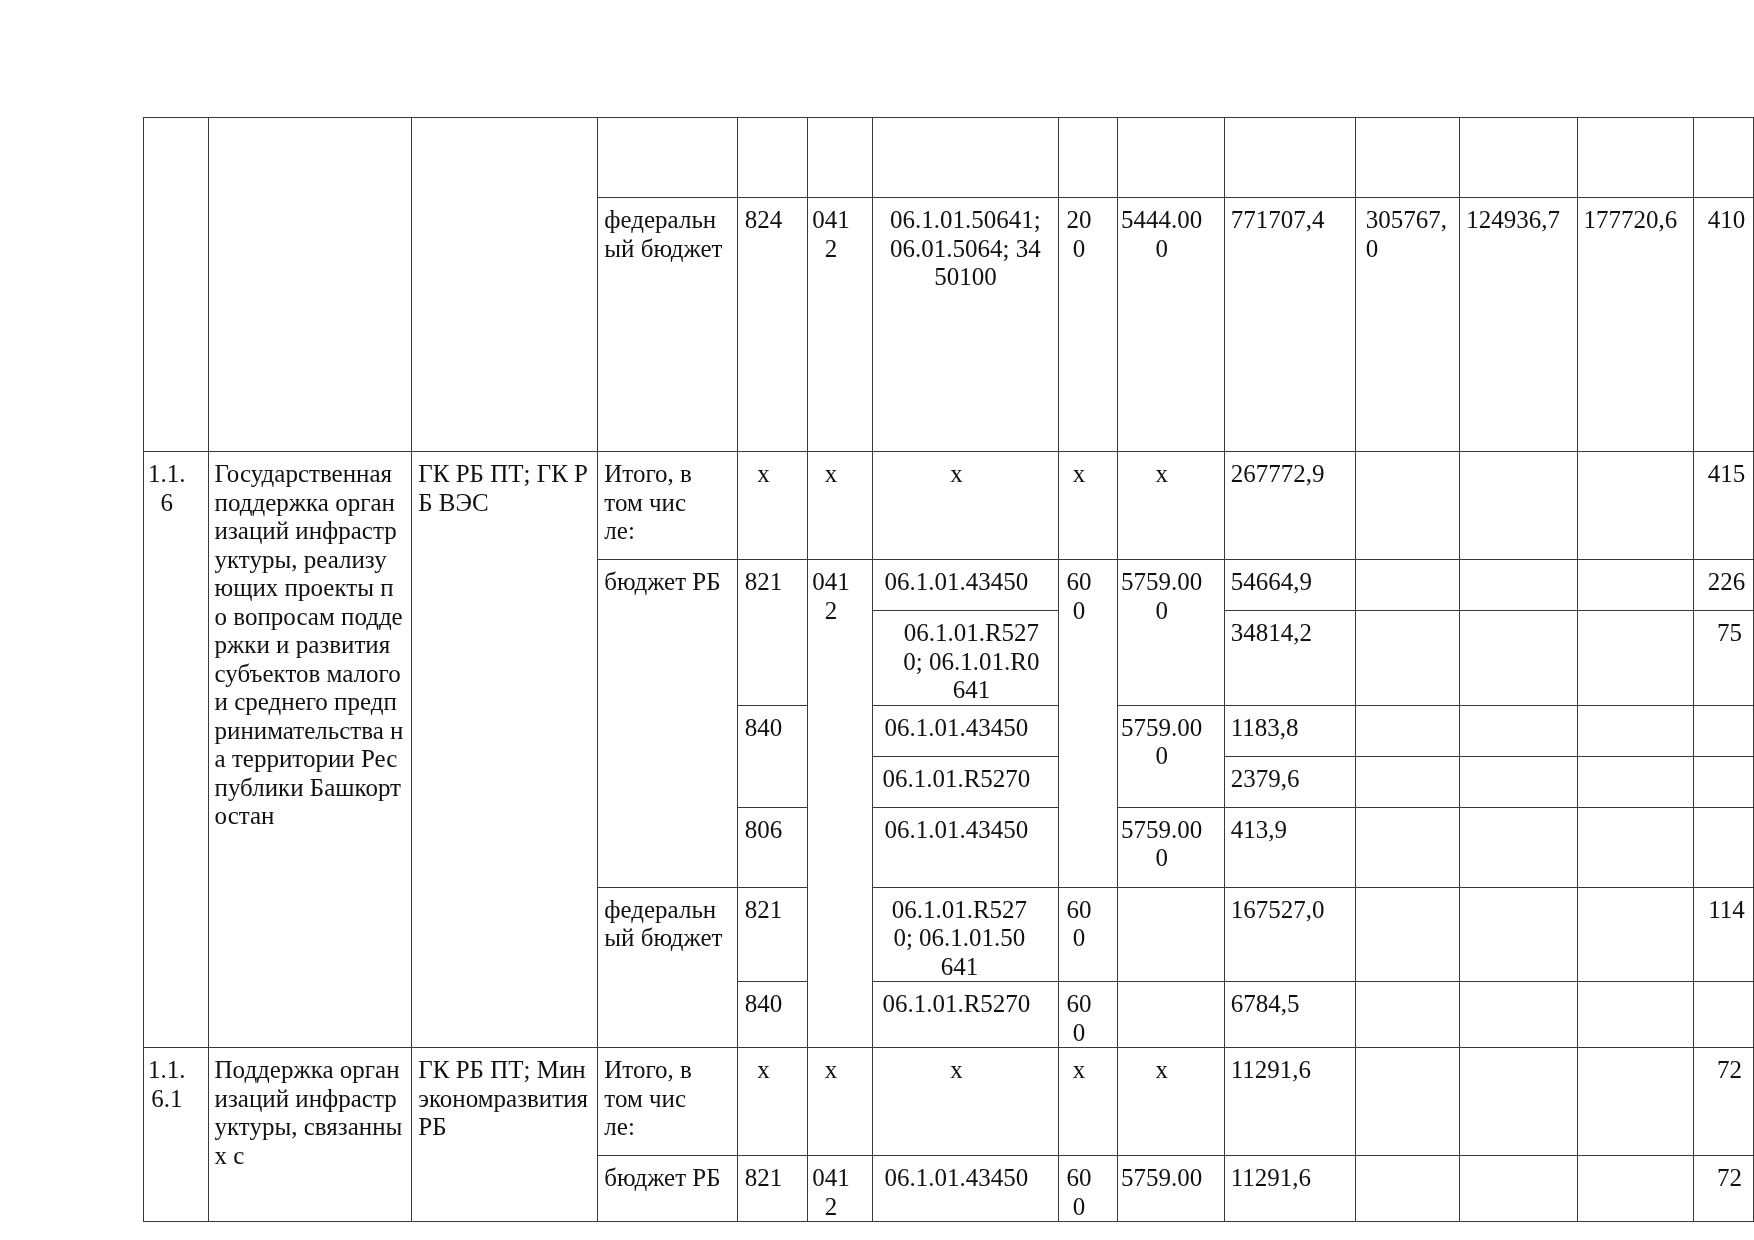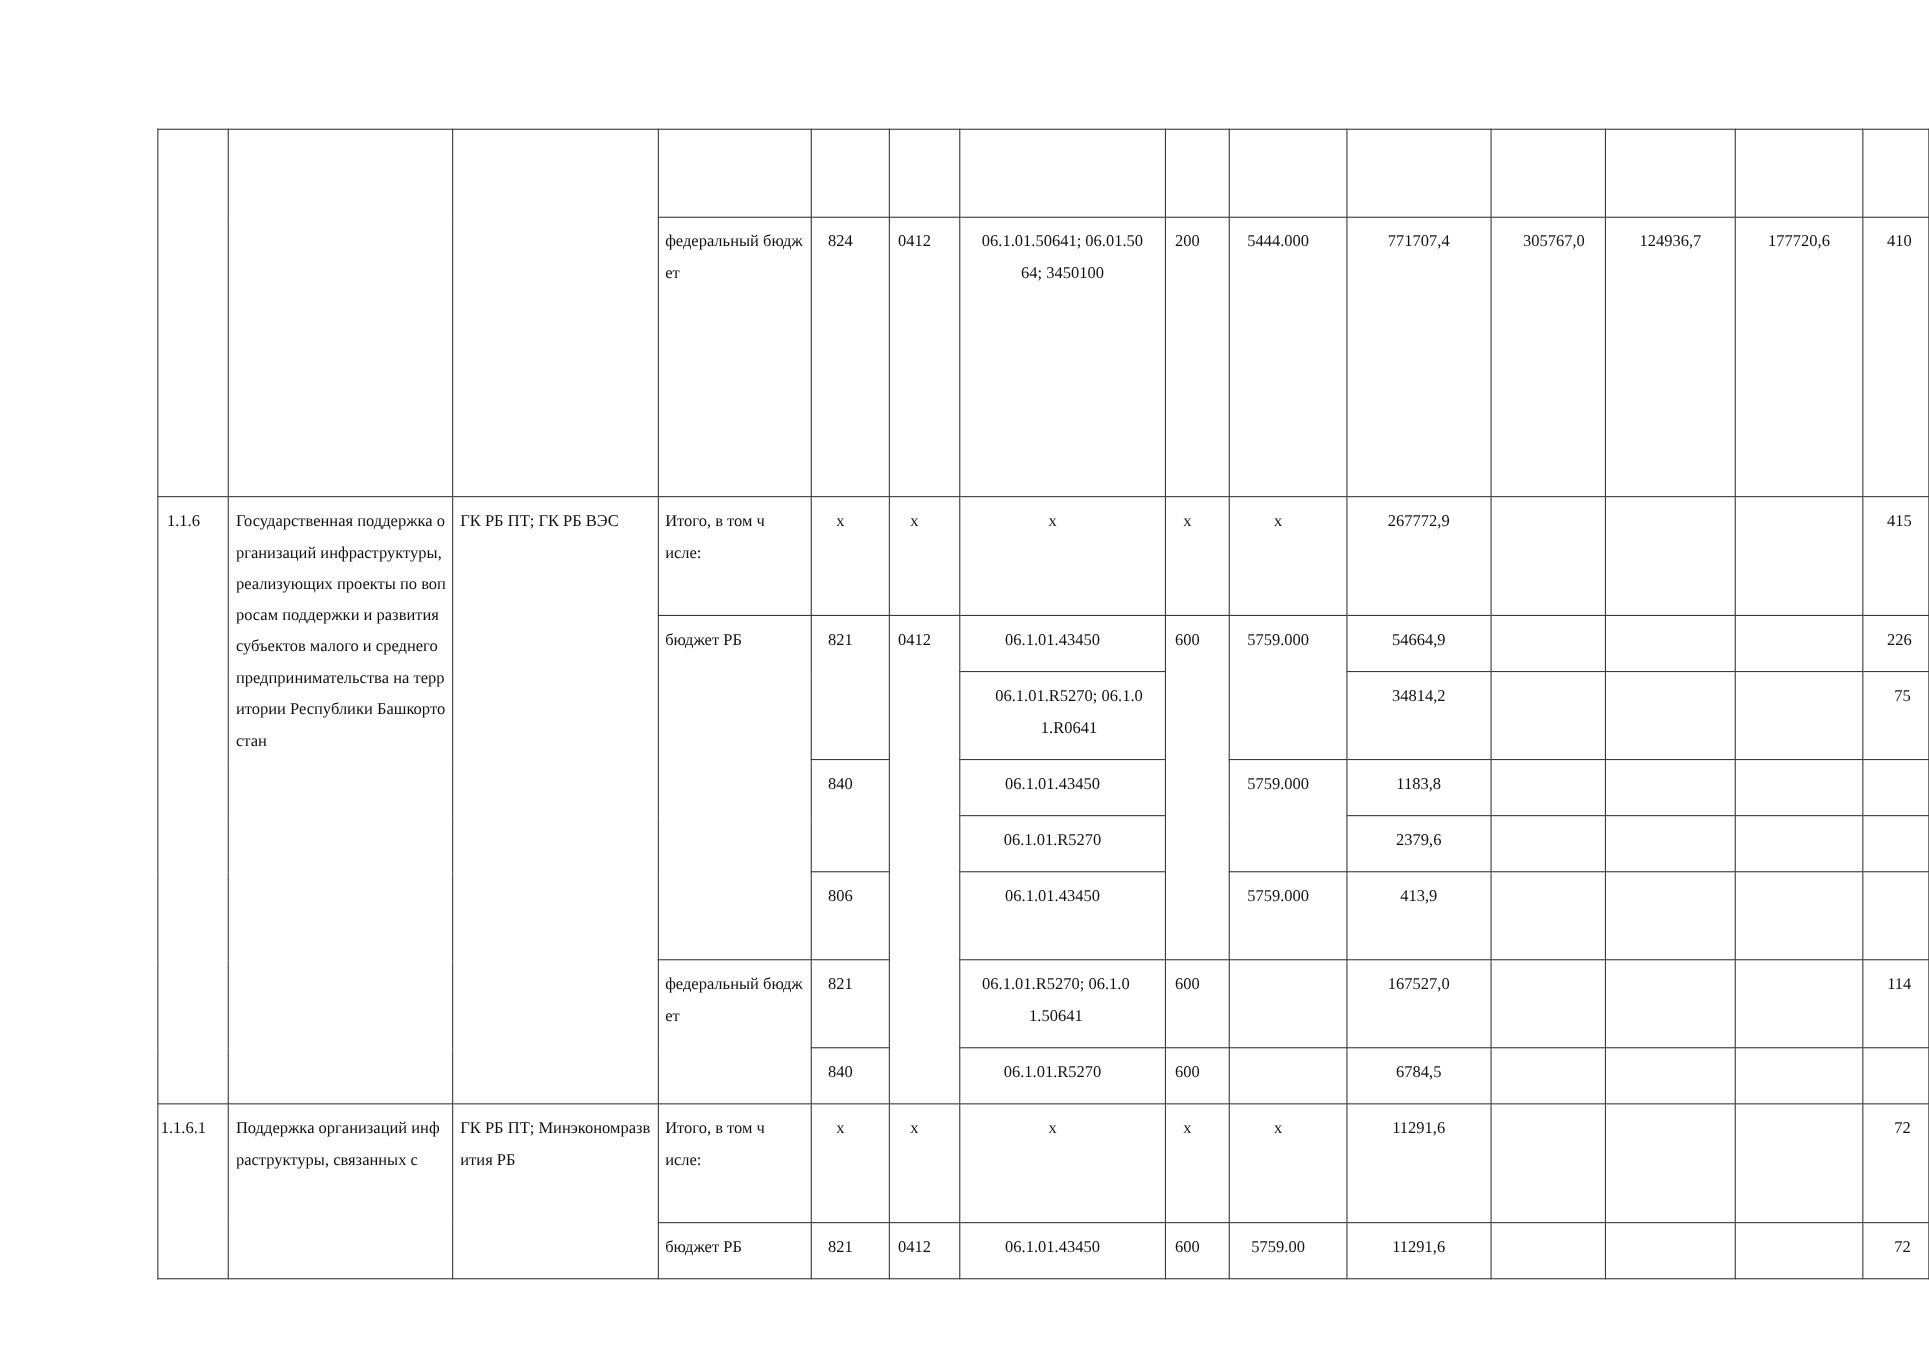--- a/index.html
+++ b/index.html
@@ -1,25 +1,25 @@
 <!DOCTYPE html>
 <html><head>
 <meta charset="utf-8">
 <style>
   html,body{margin:0;padding:0;background:#fff;}
   body{width:1754px;height:1240px;overflow:hidden;position:relative;
        font-family:"Liberation Serif","DejaVu Serif",serif;color:#111;}
   .page{position:absolute;left:0;top:0;width:1754px;height:1240px;}
   table{position:absolute;left:143px;top:117px;border-collapse:collapse;table-layout:fixed;
-        font-size:15px;line-height:28.5px;}
+        font-size:25px;line-height:28.5px;}
   td{border:1.6px solid #3a3a3a;vertical-align:top;padding:8px 6px 0 6px;overflow:hidden;
      word-break:break-all;}
   td.c{text-align:center;padding-left:2px;padding-right:20px;}
   td.l{text-align:left;}
-  td.num{text-align:center;}
+  td.num{text-align:left;}
   td.cut{text-align:center;padding-left:12px;white-space:nowrap;}
 </style>
 </head>
 <body>
 
 <div class="page">
 <table>
   <colgroup>
     <col style="width:65px">
         <col style="width:207px">

